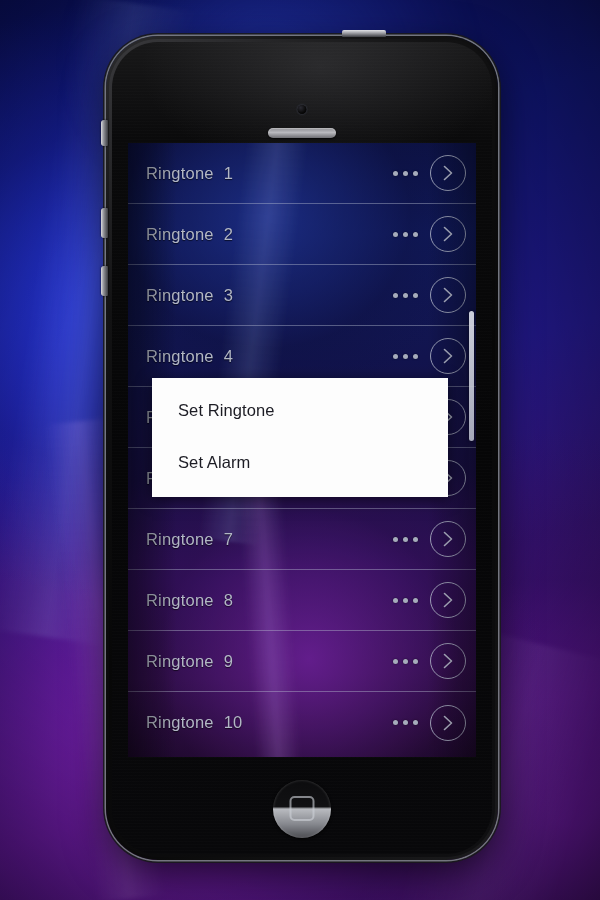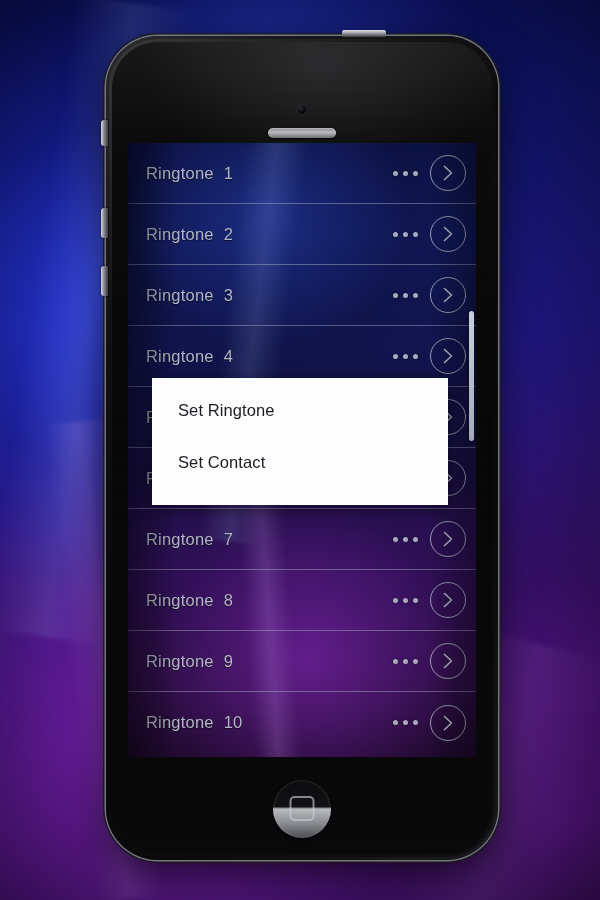--- a/index.html
+++ b/index.html
@@ -207,21 +207,21 @@
   #dialog-scrim {
     position: absolute; inset: 0;
     background: rgba(0,0,0,0.02);
   }
   #dialog {
     position: absolute;
     left: 24px; top: 235px;
     width: 296px;
     background: #fdfdfd;
     box-shadow: 0 3px 14px rgba(0,0,0,0.55);
-    padding: 6px 0 16px 0;
+    padding: 6px 0 8px 0;
   }
   .dlg-item {
     height: 52.5px;
     display: flex; align-items: center;
     padding-left: 26px;
     color: #1c1c24;
     font-size: 16.5px;
     letter-spacing: .1px;
     box-sizing: border-box;
   }
@@ -392,21 +392,21 @@
       <div class="screen-dark-edges"></div>
 
       <div id="scrollbar"></div>
 
       <div id="dialog-scrim"></div>
       <div id="dialog">
           <div class="dlg-item">
             <span>Set Ringtone</span>
           </div>
           <div class="dlg-item">
-            <span>Set Contact</span>
+            <span>Set Alarm</span>
           </div>
         </div>
     </div>
 
     <div class="home-button">
       <div class="home-square"></div>
     </div>
   </div>
 </div>
 

